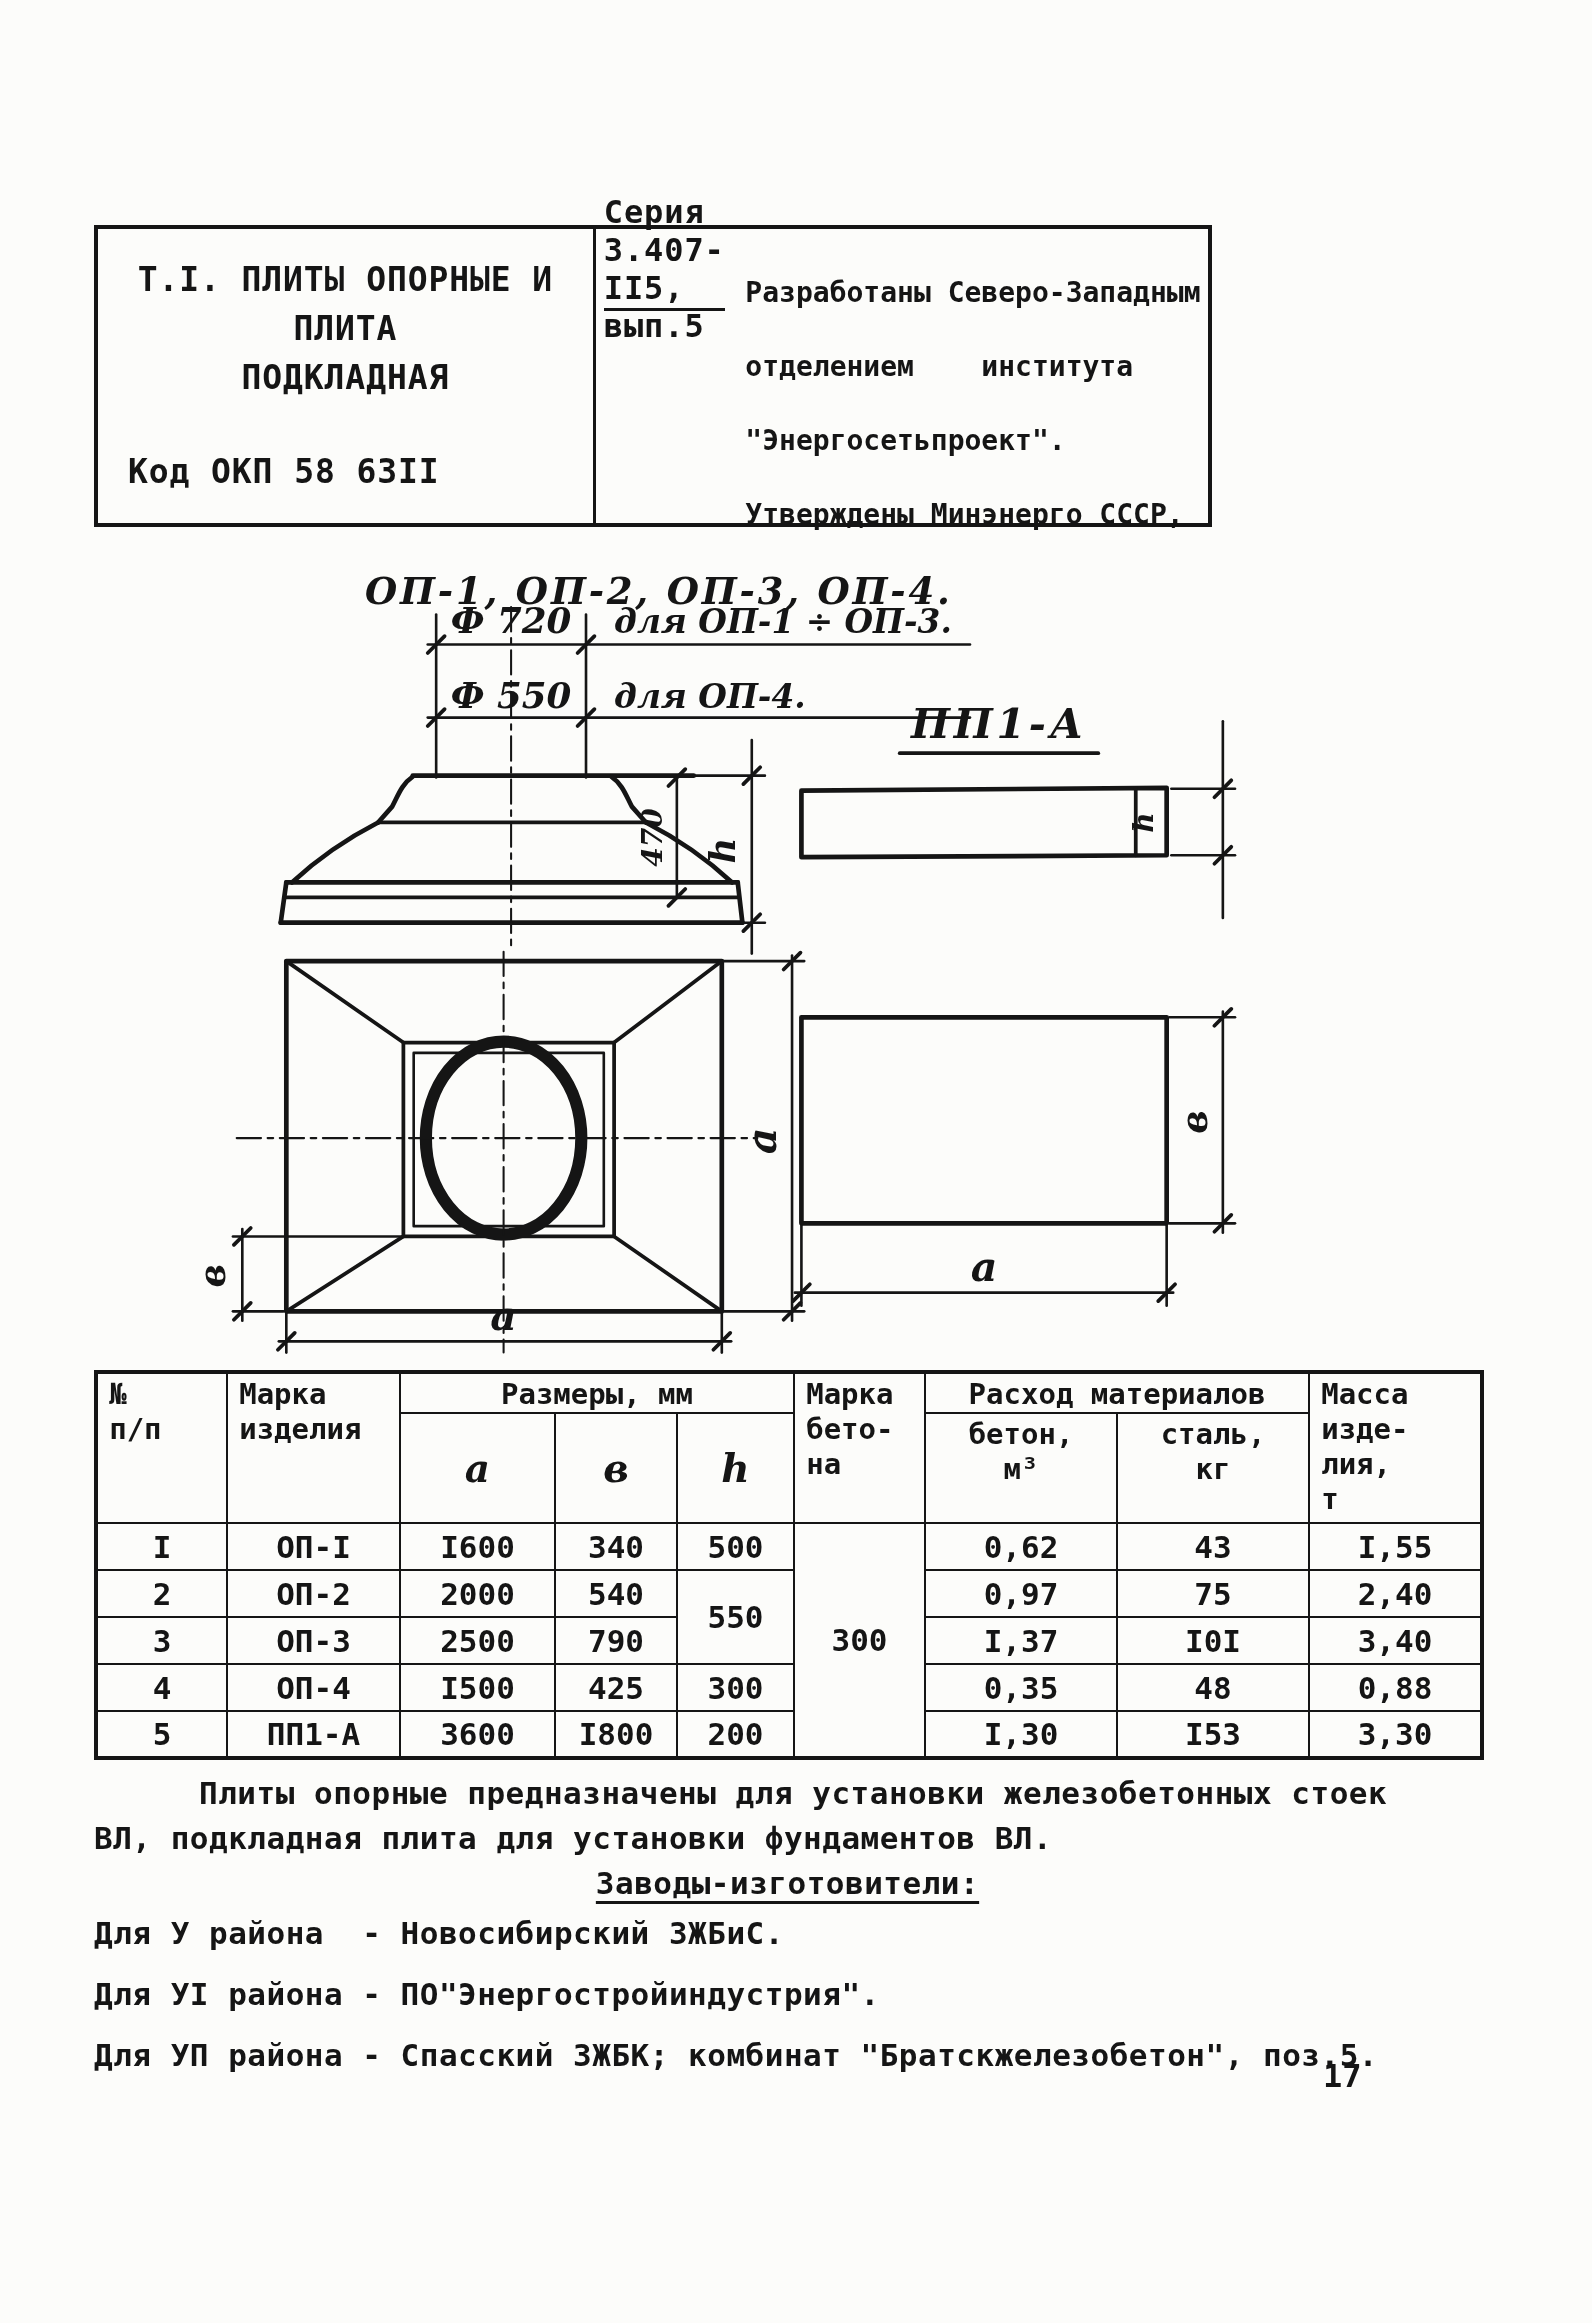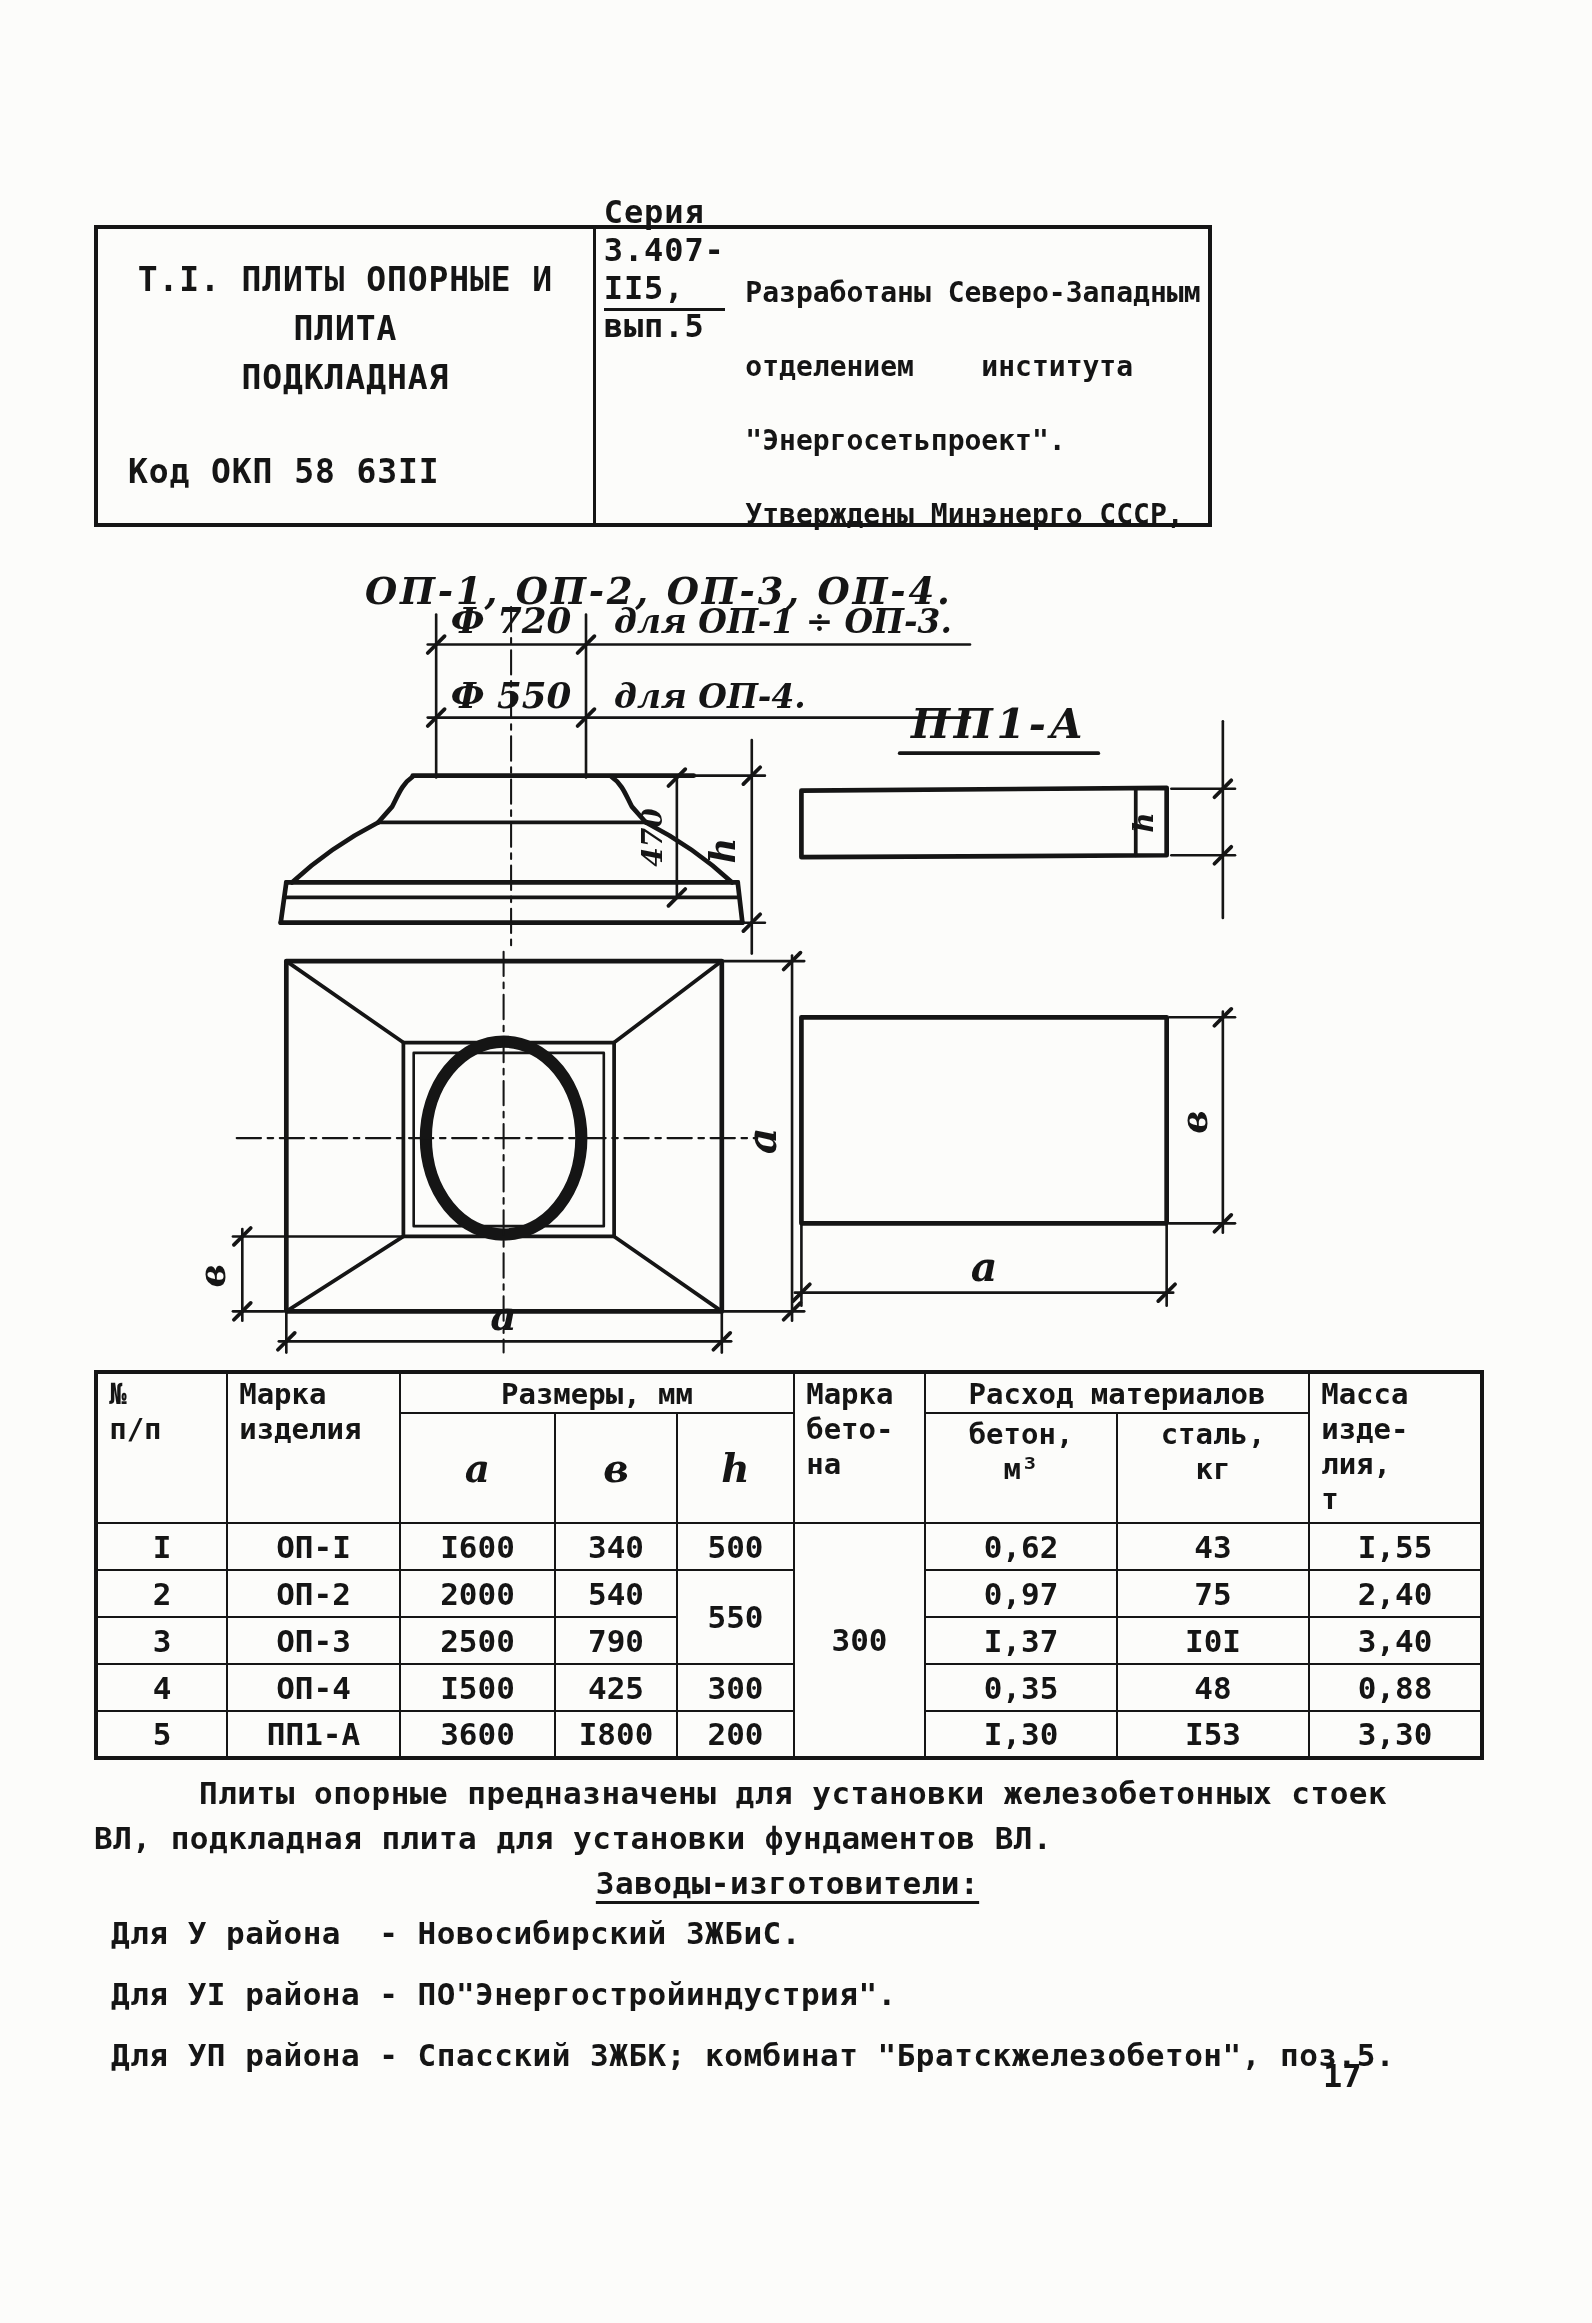--- a/index.html
+++ b/index.html
@@ -41,21 +41,21 @@
   .pre{white-space:pre-line;}
   .hwch{font-family:"DejaVu Serif",serif;font-style:italic;font-size:39px;
         vertical-align:middle;font-weight:bold;}
   .grade{vertical-align:middle;}
   
   .body-text{position:absolute;font-size:31px;font-weight:bold;line-height:45px;letter-spacing:0.5px;}
   .intro{left:94px;top:1771px;width:1396px;}
   .intro .ind{text-indent:105px;}
   .factories-heading{left:94px;top:1861px;width:1387px;text-align:center;}
   .factories-heading span{text-decoration:underline;text-underline-offset:6.6px;text-decoration-thickness:2.8px;}
-  .factories{left:94px;top:1911px;width:1424px;margin-left:17px;}
+  .factories{left:94px;top:1911px;width:1424px;}
   .factories div{white-space:pre;margin-bottom:16px;}
   .pageno{position:absolute;left:1323px;top:2057px;font-size:32px;font-weight:bold;}
 </style>
 </head>
 <body>
 
 <div class="page">
 
   <div class="hdr">
     <div class="hdr-left">

